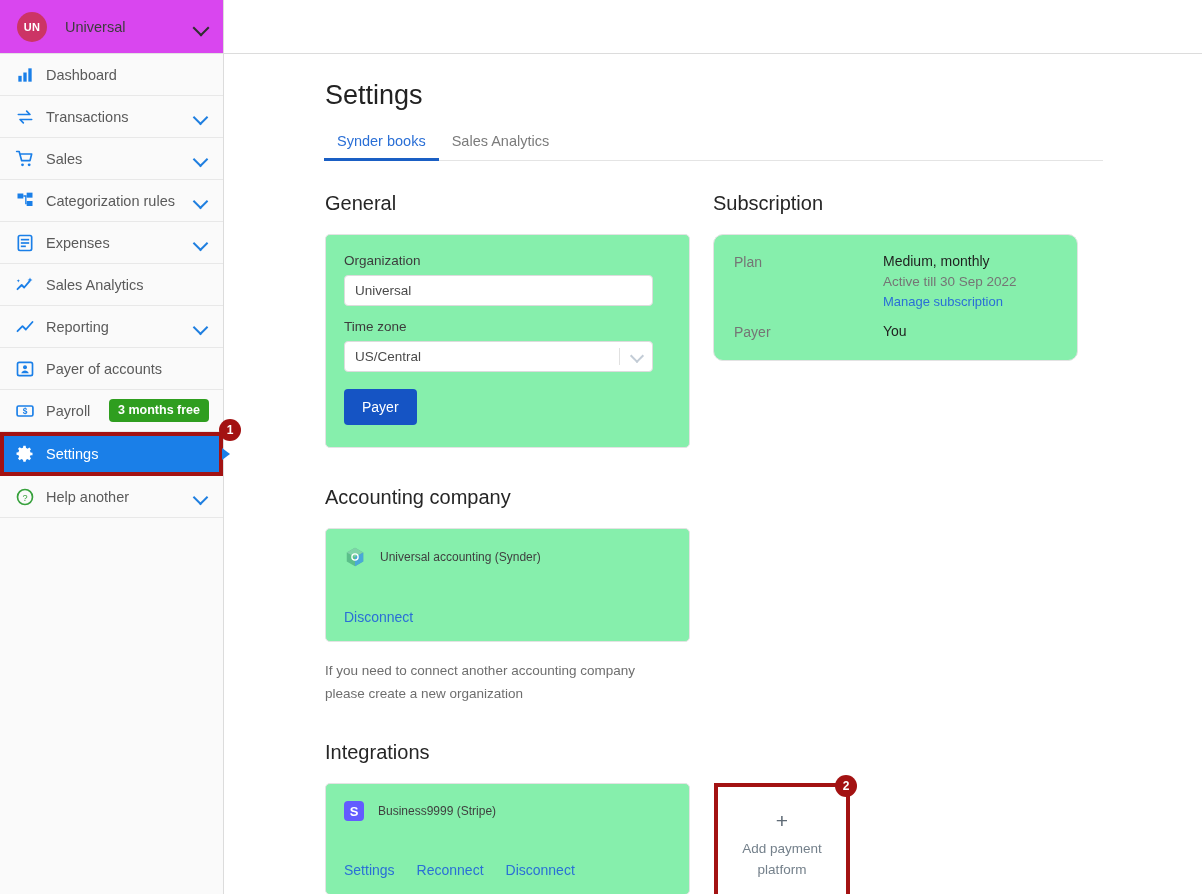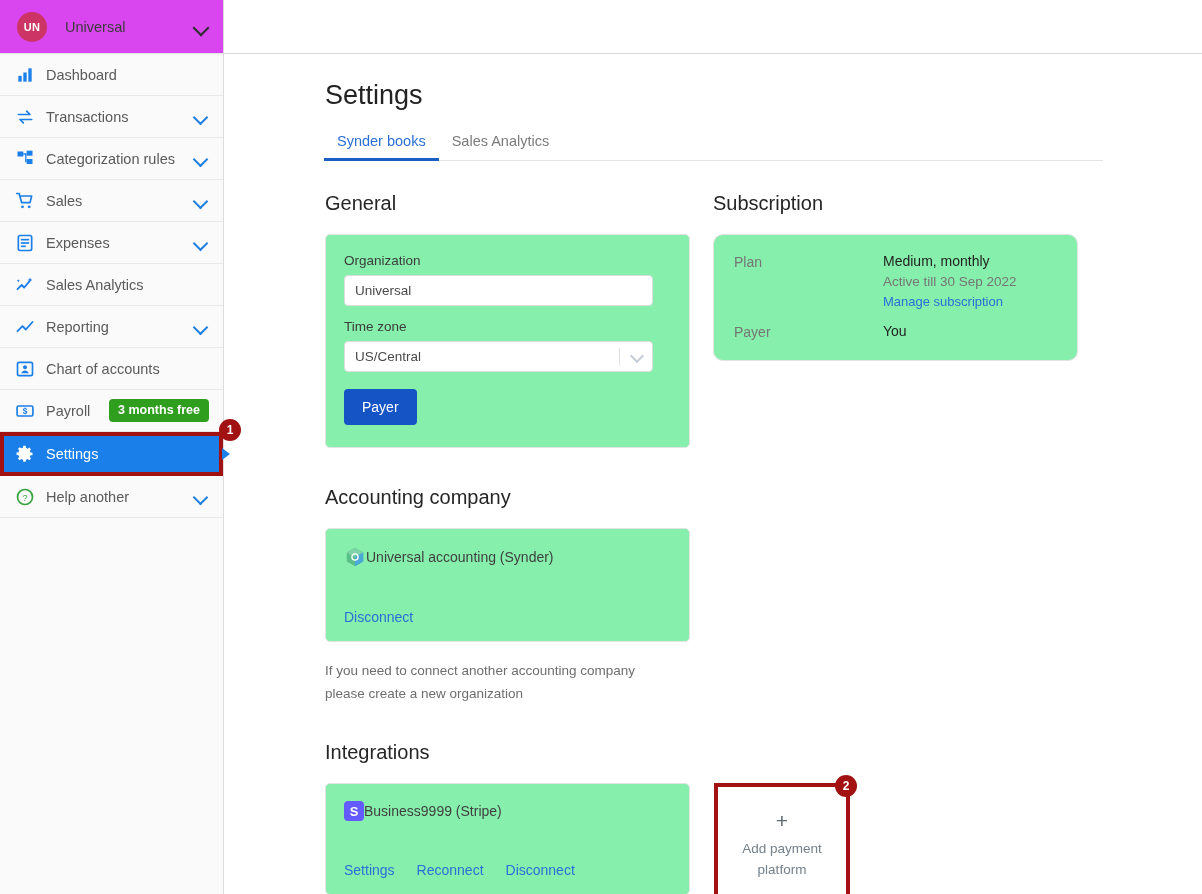--- a/index.html
+++ b/index.html
@@ -219,21 +219,21 @@
   .sub-sub { font-size: 13.5px; color: #757575; margin-top: 5px; }
   .link {
     color: #2a6fd6; font-size: 13px; cursor: pointer; text-decoration: none;
     display: inline-block; margin-top: 5px;
   }
   .sub-row2 { margin-top: 13px; }
 
   .sec-accounting { margin-top: 38px; }
   .card-conn { width: 365px; padding: 17px 18px 16px; }
   .conn-head { display: flex; align-items: center; }
-  .conn-name { font-size: 14px; color: #3f3f3f; }
+  .conn-name { font-size: 12px; color: #3f3f3f; margin-left: 14px; }
   .conn-actions { margin-top: 41px; display: flex; gap: 22px; }
   .conn-actions .link { font-size: 14px; margin-top: 0; }
   .hint {
     margin-top: 17px;
     font-size: 13.5px;
     color: #6e6e6e;
     line-height: 1.72;
     width: 345px;
   }
 
@@ -293,43 +293,43 @@
               <path d="M4 9h14l-4-4" fill="none" stroke="#1a7fe8" stroke-width="2" stroke-linecap="round" stroke-linejoin="round"></path>
               <path d="M20 15H6l4 4" fill="none" stroke="#1a7fe8" stroke-width="2" stroke-linecap="round" stroke-linejoin="round"></path>
             </svg>
           </span>
           <span class="nav-label">Transactions</span>
           <span class="chev"></span>
         </div>
         <div class="nav-item">
           <span class="nav-ico">
             <svg width="20" height="20" viewBox="0 0 24 24">
+              <path d="M2 3h3l3 11h10l2-8H6" fill="none" stroke="#1a7fe8" stroke-width="2" stroke-linejoin="round" stroke-linecap="round"></path>
+              <circle cx="9" cy="19" r="1.7" fill="#1a7fe8"></circle>
+              <circle cx="17" cy="19" r="1.7" fill="#1a7fe8"></circle>
+            </svg>
+          </span>
+          <span class="nav-label">Sales</span>
+          <span class="chev"></span>
+        </div>
+        <div class="nav-item">
+          <span class="nav-ico">
+            <svg width="20" height="20" viewBox="0 0 24 24">
               <rect x="3" y="3" width="7" height="6" fill="#1a7fe8"></rect>
               <rect x="14" y="2" width="7" height="6" fill="#1a7fe8"></rect>
               <rect x="14" y="12" width="7" height="6" fill="#1a7fe8"></rect>
               <path d="M10 6h3v9h1M13 6h1" stroke="#1a7fe8" stroke-width="1.6" fill="none"></path>
             </svg>
           </span>
           <span class="nav-label">Categorization rules</span>
           <span class="chev"></span>
         </div>
         <div class="nav-item">
           <span class="nav-ico">
             <svg width="20" height="20" viewBox="0 0 24 24">
-              <path d="M2 3h3l3 11h10l2-8H6" fill="none" stroke="#1a7fe8" stroke-width="2" stroke-linejoin="round" stroke-linecap="round"></path>
-              <circle cx="9" cy="19" r="1.7" fill="#1a7fe8"></circle>
-              <circle cx="17" cy="19" r="1.7" fill="#1a7fe8"></circle>
-            </svg>
-          </span>
-          <span class="nav-label">Sales</span>
-          <span class="chev"></span>
-        </div>
-        <div class="nav-item">
-          <span class="nav-ico">
-            <svg width="20" height="20" viewBox="0 0 24 24">
               <rect x="4" y="3" width="16" height="18" rx="2" fill="none" stroke="#1a7fe8" stroke-width="2"></rect>
               <rect x="7" y="7" width="10" height="2" fill="#1a7fe8"></rect>
               <rect x="7" y="11" width="10" height="2" fill="#1a7fe8"></rect>
               <rect x="7" y="15" width="6" height="2" fill="#1a7fe8"></rect>
             </svg>
           </span>
           <span class="nav-label">Expenses</span>
           <span class="chev"></span>
         </div>
         <div class="nav-item">
@@ -352,21 +352,21 @@
           <span class="chev"></span>
         </div>
         <div class="nav-item">
           <span class="nav-ico">
             <svg width="20" height="20" viewBox="0 0 24 24">
               <rect x="3" y="4" width="18" height="16" rx="2" fill="none" stroke="#1a7fe8" stroke-width="2"></rect>
               <circle cx="12" cy="10" r="2.4" fill="#1a7fe8"></circle>
               <path d="M7.5 17c.8-2.2 2.5-3.2 4.5-3.2s3.7 1 4.5 3.2z" fill="#1a7fe8"></path>
             </svg>
           </span>
-          <span class="nav-label">Chart of accounts</span>
+          <span class="nav-label">Payer of accounts</span>
         </div>
         <div class="nav-item">
           <span class="nav-ico">
             <svg width="20" height="20" viewBox="0 0 24 24">
               <rect x="2.5" y="6" width="19" height="12" rx="1.8" fill="none" stroke="#1a7fe8" stroke-width="2"></rect>
               <text x="12" y="16" font-size="10" font-weight="bold" fill="#1a7fe8" text-anchor="middle" font-family="Liberation Sans, sans-serif">$</text>
             </svg>
           </span>
           <span class="nav-label">Payroll</span>
           <span class="badge-green">3 months free</span>

